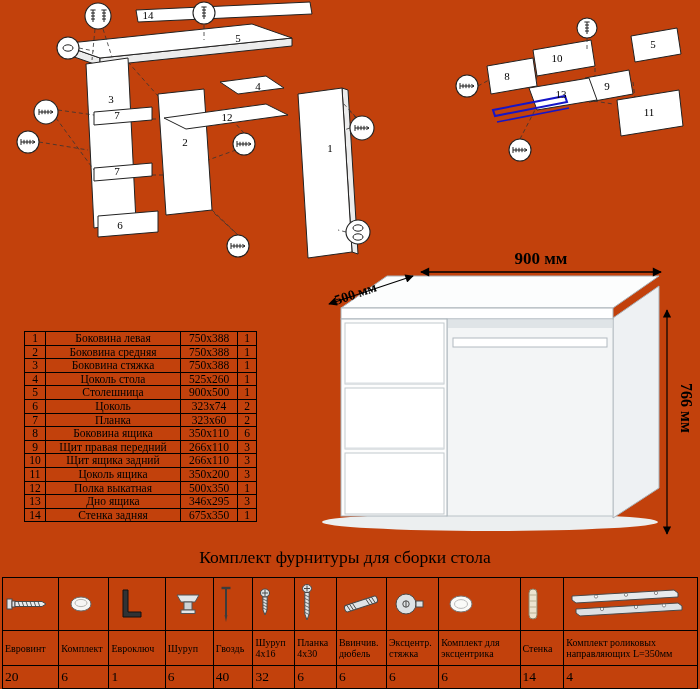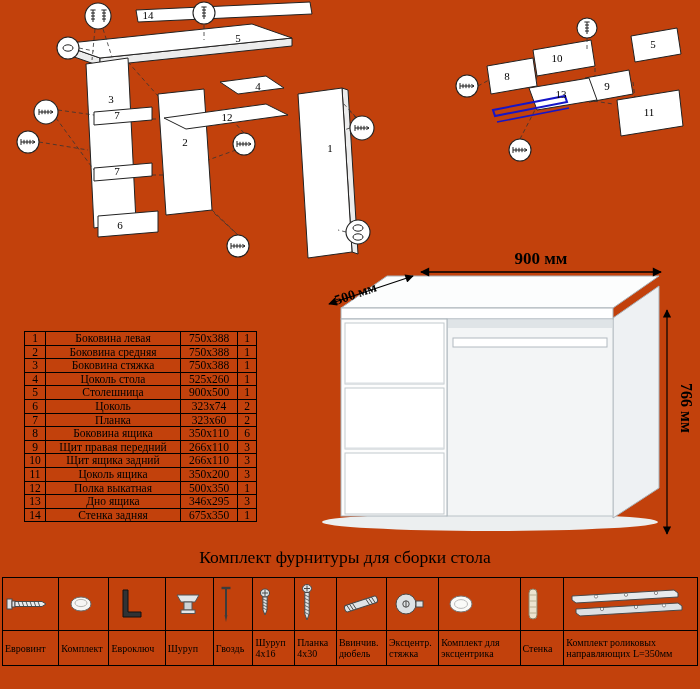--- a/index.html
+++ b/index.html
@@ -400,16 +400,30 @@
         <td>Шуруп</td>
         <td>Гвоздь</td>
         <td>Шуруп 4x16</td>
         <td>Планка 4x30</td>
         <td>Ввинчив. дюбель</td>
         <td>Эксцентр. стяжка</td>
         <td>Комплект для эксцентрика</td>
         <td>Стенка</td>
         <td>Комплект роликовых направляющих L=350мм</td>
       </tr>
+      <tr class="hw-qty">
+        <td>20</td>
+        <td>6</td>
+        <td>1</td>
+        <td>6</td>
+        <td>40</td>
+        <td>32</td>
+        <td>6</td>
+        <td>6</td>
+        <td>6</td>
+        <td>6</td>
+        <td>14</td>
+        <td>4</td>
+      </tr>
     </tbody>
   </table>
 
 </div>
 
 </body></html>

